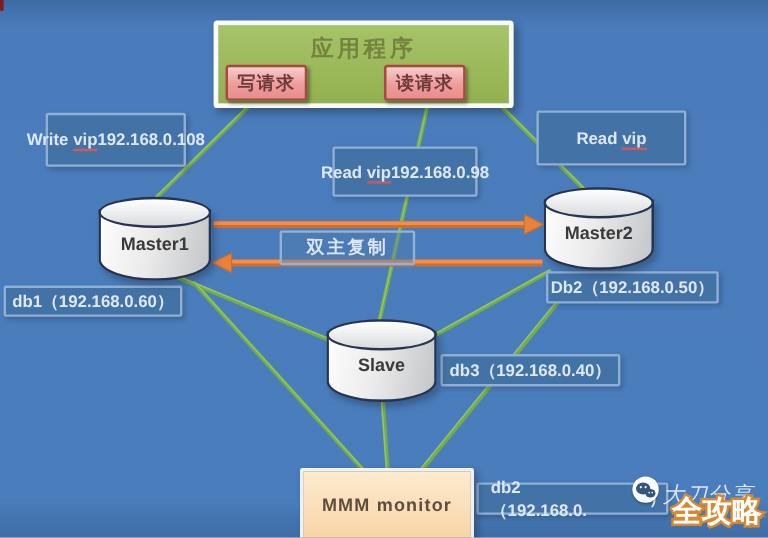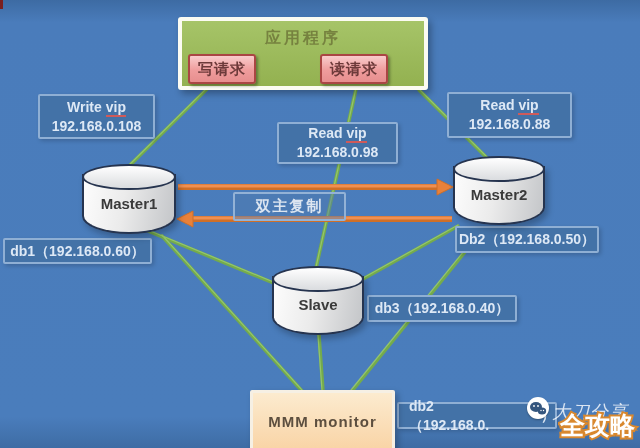--- a/index.html
+++ b/index.html
@@ -8,31 +8,31 @@
        background:linear-gradient(180deg,#3d6ba3 0%,#4a7cbb 5%,#4a7dbc 93%,#3e6ca4 100%);}
   .abs{position:absolute;box-sizing:border-box;}
   
   #wires{position:absolute;left:0;top:0;z-index:1;}
   
   .appbox{left:178px;top:17px;width:250px;height:73px;z-index:3;
           background:linear-gradient(180deg,#a6c468,#93b150);
           border:4px solid #fbfbf2;border-radius:3px;
           box-shadow:3px 4px 7px rgba(0,0,0,.30);}
   .apptitle{width:100%;text-align:center;margin-top:7px;
-            font-size:16px;font-weight:bold;letter-spacing:3px;color:#76823f;}
+            font-size:19px;font-weight:bold;letter-spacing:3px;color:#76823f;}
   .pinkbtn{position:absolute;box-sizing:border-box;top:33px;width:68px;height:30px;
            background:linear-gradient(180deg,#f9cccc,#ef9c9c 55%,#e78e8e);
            border:2px solid #aa4644;border-radius:3px;
            box-shadow:2px 2px 3px rgba(0,0,0,.35);
            font-size:15px;font-weight:bold;color:#6d3a3a;
            display:flex;align-items:center;justify-content:center;letter-spacing:1px;}
   .btn-write{left:6px;} .btn-read{left:138px;}
   
   .bluebox{z-index:2;background:#4372a7;border:2px solid #8fafd4;border-radius:2px;
-           color:#dde8f5;display:flex;flex-direction:column;align-items:center;
+           color:#dde8f5;display:flex;flex-direction:row;align-items:center;
            justify-content:center;font-size:14px;font-weight:bold;line-height:1.35;
            box-shadow:2px 2px 4px rgba(0,0,0,.18);}
   .vip-underline{border-bottom:2px solid #cf5a5a;padding-bottom:0px;}
   .viprow{white-space:pre;}
   .box-writevip{left:38px;top:94px;width:117px;height:45px;}
   .box-readvip-right{left:447px;top:92px;width:125px;height:46px;}
   .box-readvip-mid{left:277px;top:122px;width:121px;height:42px;}
   .box-db1{left:3px;top:238px;width:149px;height:26px;}
   .box-db2m{left:455px;top:226px;width:144px;height:27px;}
   .box-db3{left:367px;top:295px;width:150px;height:27px;}
@@ -114,21 +114,20 @@
   <div class="pinkbtn btn-write">写请求</div>
 </div>
 
 <div class="abs bluebox box-writevip">
   <div class="viprow"><span>Write </span><span class="vip-underline">vip</span></div>
   <div>192.168.0.108</div>
 </div>
 
 <div class="abs bluebox box-readvip-right">
   <div class="viprow"><span>Read </span><span class="vip-underline">vip</span></div>
-  <div>192.168.0.88</div>
 </div>
 
 <div class="abs bluebox box-readvip-mid">
   <div class="viprow"><span>Read </span><span class="vip-underline">vip</span></div>
   <div>192.168.0.98</div>
 </div>
 
 <div class="abs repbox">双主复制</div>
 
 <div class="abs cyl" style="left:82px;top:164px;width:90px;height:70px;">

